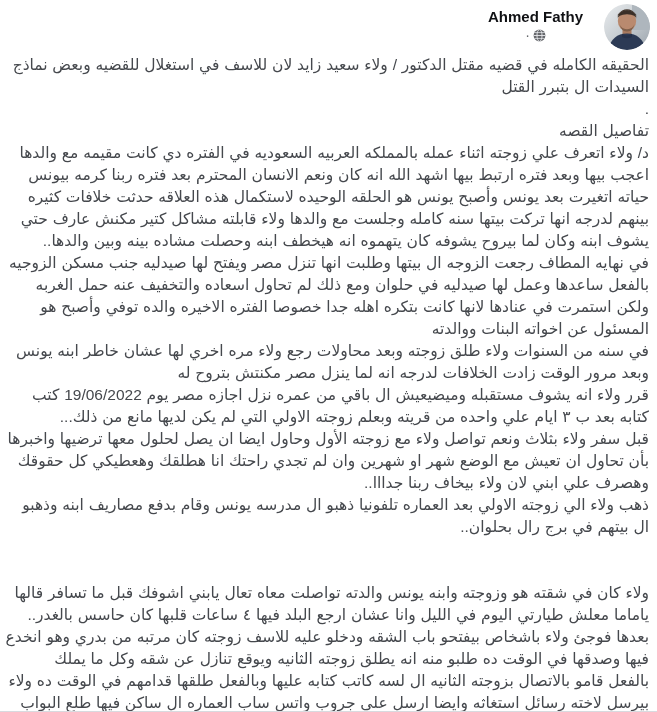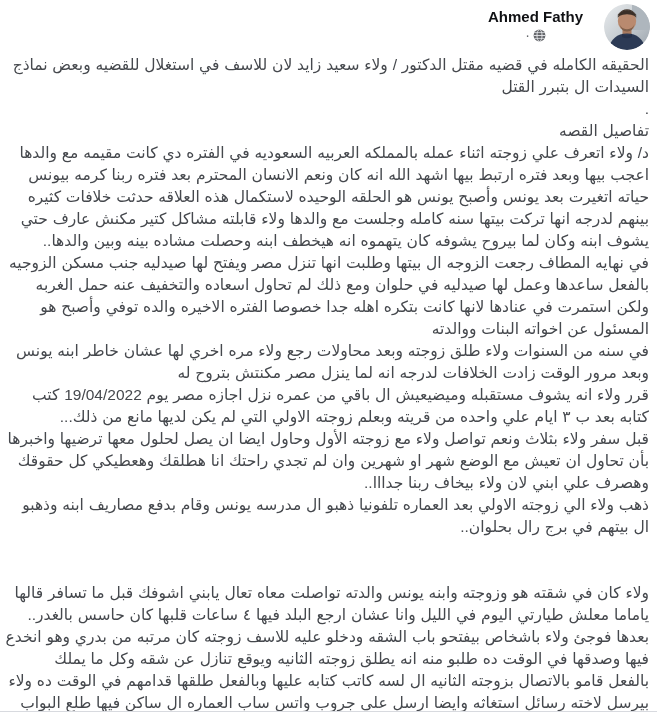--- a/index.html
+++ b/index.html
@@ -129,21 +129,21 @@
     </div>
   </header>
 
   <div class="post-body" id="post-body">
       <p class="line" dir="auto">الحقيقه الكامله في قضيه مقتل الدكتور / ولاء سعيد زايد لان للاسف في استغلال للقضيه وبعض نماذج السيدات ال بتبرر القتل</p>
       <p class="line" dir="auto">.</p>
       <p class="line" dir="auto">تفاصيل القصه</p>
       <p class="line" dir="auto">د/ ولاء اتعرف علي زوجته اثناء عمله بالمملكه العربيه السعوديه في الفتره دي كانت مقيمه مع والدها اعجب بيها وبعد فتره ارتبط بيها اشهد الله انه كان ونعم الانسان المحترم بعد فتره ربنا كرمه بيونس حياته اتغيرت بعد يونس وأصبح يونس هو الحلقه الوحيده لاستكمال هذه العلاقه حدثت خلافات كثيره بينهم لدرجه انها تركت بيتها سنه كامله وجلست مع والدها ولاء قابلته مشاكل كتير مكنش عارف حتي يشوف ابنه وكان لما بيروح يشوفه كان يتهموه انه هيخطف ابنه وحصلت مشاده بينه وبين والدها..</p>
       <p class="line" dir="auto">في نهايه المطاف رجعت الزوجه ال بيتها وطلبت انها تنزل مصر ويفتح لها صيدليه جنب مسكن الزوجيه بالفعل ساعدها وعمل لها صيدليه في حلوان ومع ذلك لم تحاول اسعاده والتخفيف عنه حمل الغربه ولكن استمرت في عنادها لانها كانت بتكره اهله جدا خصوصا الفتره الاخيره والده توفي وأصبح هو المسئول عن اخواته البنات ووالدته</p>
       <p class="line" dir="auto">في سنه من السنوات ولاء طلق زوجته وبعد محاولات رجع ولاء مره اخري لها عشان خاطر ابنه يونس وبعد مرور الوقت زادت الخلافات لدرجه انه لما ينزل مصر مكنتش بتروح له</p>
-      <p class="line" dir="auto">قرر ولاء انه يشوف مستقبله وميضيعيش ال باقي من عمره نزل اجازه مصر يوم 19/04/2022 كتب كتابه بعد ب ٣ ايام علي واحده من قريته وبعلم زوجته الاولي التي لم يكن لديها مانع من ذلك...</p>
+      <p class="line" dir="auto">قرر ولاء انه يشوف مستقبله وميضيعيش ال باقي من عمره نزل اجازه مصر يوم 19/06/2022 كتب كتابه بعد ب ٣ ايام علي واحده من قريته وبعلم زوجته الاولي التي لم يكن لديها مانع من ذلك...</p>
       <p class="line" dir="auto">قبل سفر ولاء بثلاث ونعم تواصل ولاء مع زوجته الأول وحاول ايضا ان يصل لحلول معها ترضيها واخبرها بأن تحاول ان تعيش مع الوضع شهر او شهرين وان لم تجدي راحتك انا هطلقك وهعطيكي كل حقوقك وهصرف علي ابني لان ولاء بيخاف ربنا جدااا..</p>
       <p class="line" dir="auto">ذهب ولاء الي زوجته الاولي بعد العماره تلفونيا ذهبو ال مدرسه يونس وقام بدفع مصاريف ابنه وذهبو ال بيتهم في برج رال بحلوان..</p>
       <p class="line spacer" dir="auto"></p>
       <p class="line spacer" dir="auto"></p>
       <p class="line" dir="auto">ولاء كان في شقته هو وزوجته وابنه يونس والدته تواصلت معاه تعال يابني اشوفك قبل ما تسافر قالها ياماما معلش طيارتي اليوم في الليل وانا عشان ارجع البلد فيها ٤ ساعات قلبها كان حاسس بالغدر..</p>
       <p class="line" dir="auto">بعدها فوجئ ولاء باشخاص بيفتحو باب الشقه ودخلو عليه للاسف زوجته كان مرتبه من بدري وهو انخدع فيها وصدقها في الوقت ده طلبو منه انه يطلق زوجته الثانيه ويوقع تنازل عن شقه وكل ما يملك</p>
       <p class="line" dir="auto">بالفعل قامو بالاتصال بزوجته الثانيه ال لسه كاتب كتابه عليها وبالفعل طلقها قدامهم في الوقت ده ولاء بيرسل لاخته رسائل استغاثه وايضا ارسل علي جروب واتس ساب العماره ال ساكن فيها طلع البواب وجد باب مفتوح حاول يدخل والدها قفل باب في وشه وقاله مشاكل عائليه الزوجه شغل كاسيت بصوت عالي عشان صوته ميطلعش في الفتره دي كان ولاء بيتهان منهم قدام ابنه يونس في الوقت ده والد الزوجه واخوها حدفوه من دور الخامس توفي ولاء الجدع بنسبه كبيره ولاء نازل متوفي المفاجأه ان ابنه يونس اعترف قدام نيابه ان</p>
     </div>
 
   <div class="bottom-edge"></div>

